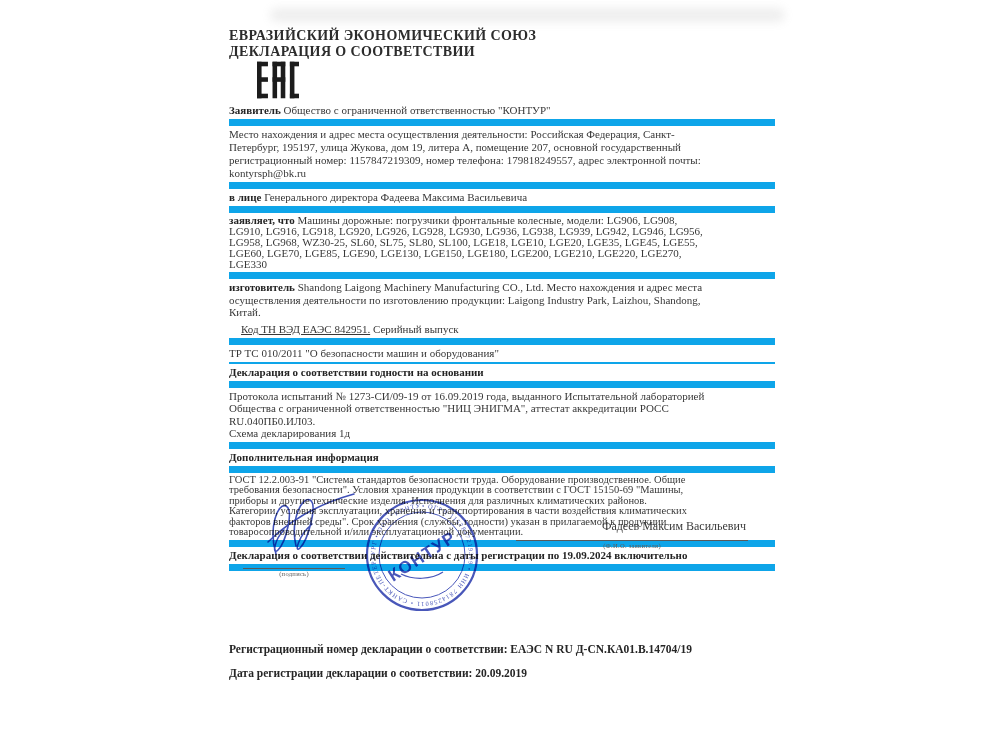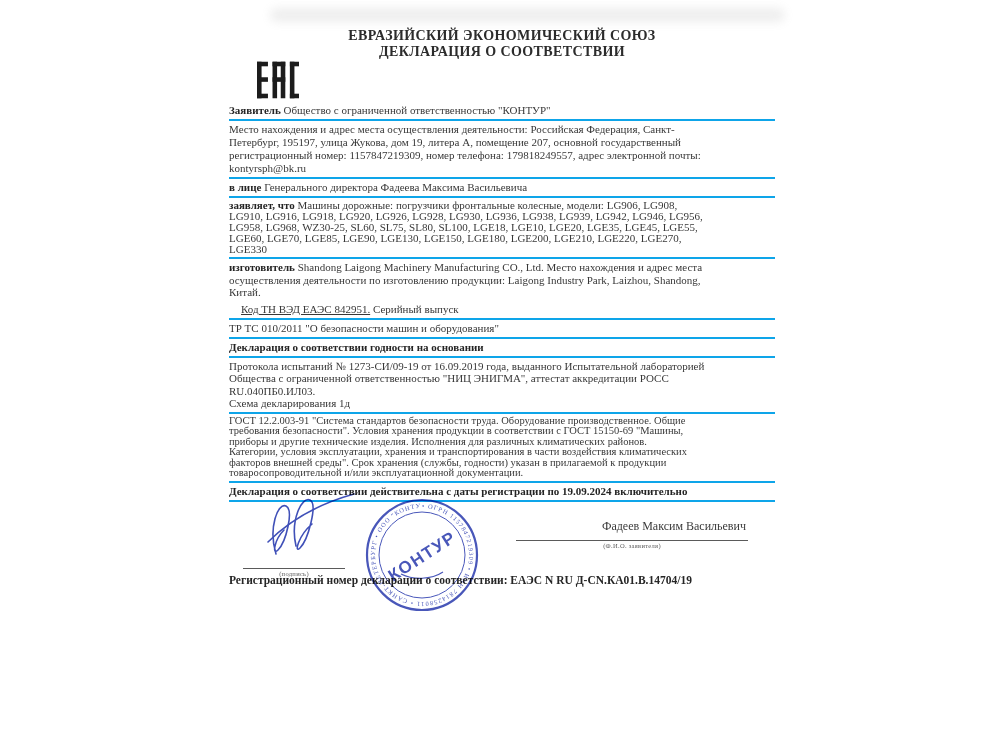--- a/index.html
+++ b/index.html
@@ -1,24 +1,24 @@
 <!DOCTYPE html>
 <html><head>
 <meta charset="utf-8">
 <style>
   html,body{margin:0;padding:0;background:#ffffff;}
   .page{position:relative;width:1000px;height:750px;background:#ffffff;overflow:hidden;
         font-family:"Liberation Serif",serif;color:#383838;}
   .scan-smudge{position:absolute;left:270px;top:8px;width:515px;height:14px;background:#9a9a9a;
         opacity:.16;filter:blur(5px);border-radius:7px;}
   .content{position:absolute;left:229px;top:28px;width:546px;}
-  .doc-title{text-align:center;font-weight:bold;font-size:14px;line-height:16px;
+  .doc-title{font-weight:bold;font-size:14px;line-height:16px;
         letter-spacing:.4px;color:#2c2c2c;margin-bottom:42px;}
   .eac{position:absolute;left:257px;top:58px;width:42px;height:44px;}
-  .sec{font-size:11px;line-height:12px;padding:2px 0;border-bottom:2px solid #0ea5e9;}
+  .sec{font-size:11px;line-height:12px;padding:2px 0;border-bottom:7px solid #0ea5e9;}
   .lh13{line-height:13px;}
   .lh11{line-height:11px;}
   .lh125{line-height:12.5px;}
   .lh105{line-height:10.5px;font-size:10.5px;}
   .nob{border-bottom:none;}
   .thick{border-bottom-width:2px;}
   .sec b{color:#242424;}
   .pre{white-space:pre-line;}
   .u{text-decoration:underline;margin-left:12px;}
   .sig-zone{height:64px;}
@@ -86,34 +86,36 @@
 
     <div class="sec lh13 thick"><span>ТР ТС 010/2011 "О безопасности машин и оборудования"</span></div>
 
     <div class="sec lh13"><b>Декларация о соответствии годности на основании</b></div>
 
     <div class="sec lh125"><span class="pre">Протокола испытаний № 1273-СИ/09-19 от 16.09.2019 года, выданного Испытательной лабораторией
 Общества с ограниченной ответственностью "НИЦ ЭНИГМА", аттестат аккредитации РОСС
 RU.040ПБ0.ИЛ03.
 Схема декларирования 1д</span></div>
 
+    <div class="sec lh13"><b>Дополнительная информация</b></div>
 
     <div class="sec lh105"><span class="pre">ГОСТ 12.2.003-91 "Система стандартов безопасности труда. Оборудование производственное. Общие
 требования безопасности". Условия хранения продукции в соответствии с ГОСТ 15150-69 "Машины,
 приборы и другие технические изделия. Исполнения для различных климатических районов.
 Категории, условия эксплуатации, хранения и транспортирования в части воздействия климатических
 факторов внешней среды". Срок хранения (службы, годности) указан в прилагаемой к продукции
 товаросопроводительной и/или эксплуатационной документации.</span></div>
 
     <div class="sec lh13"><b>Декларация о соответствии  действительна с даты регистрации по 19.09.2024 включительно</b></div>
 
     <div class="sig-zone"></div>
 
     <div class="bold-row" style="margin-top:8px;"><span>Регистрационный номер декларации о соответствии: ЕАЭС N RU Д-CN.КА01.B.14704/19</span></div>
 
+    <div class="bold-row" style="margin-top:11px;"><span>Дата регистрации декларации о соответствии: 20.09.2019</span></div>
 
   </div>
 
   <svg class="abs sig" style="left:262px;top:490px;" width="96" height="80" viewBox="0 0 96 80">
     <g fill="none" stroke="#2b3db0" stroke-width="1.6" stroke-linecap="round">
       <path d="M14,64 C6,38 16,12 24,16 C32,20 24,52 16,60 C10,66 12,50 22,40"></path>
       <path d="M34,56 C28,30 40,6 48,10 C56,14 46,50 38,58 C32,64 36,46 50,34"></path>
       <path d="M6,52 C28,30 56,14 92,4"></path>
     </g>
   </svg>

